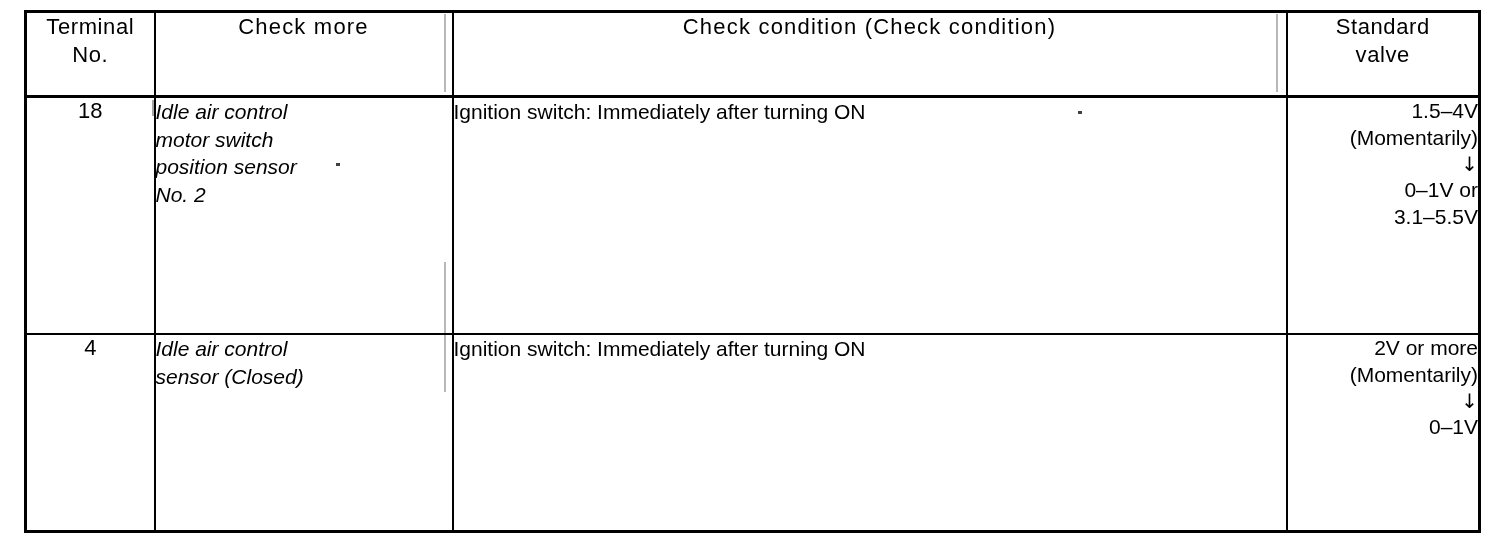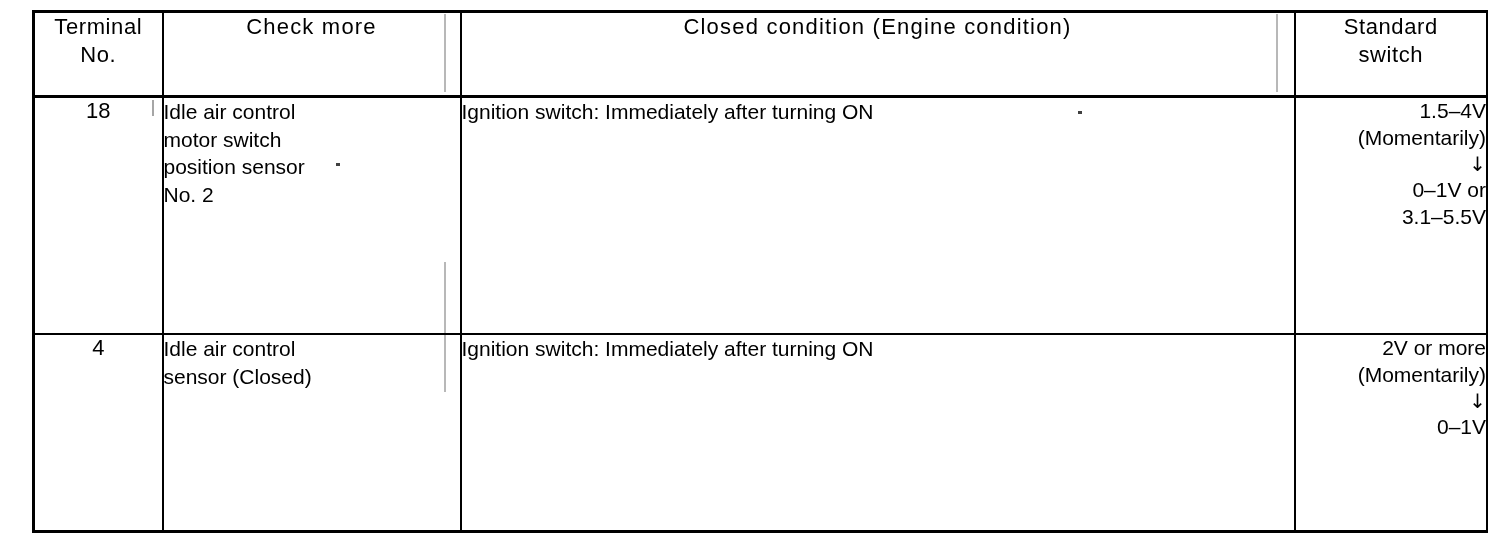--- a/index.html
+++ b/index.html
@@ -20,21 +20,21 @@
   .page {
     position: relative;
     width: 1488px;
     height: 548px;
     background: #ffffff;
   }
 
   
   .scan-table {
     position: absolute;
-    left: 32px;
+    left: 24px;
     top: 10px;
     width: 1454px;
     height: 523px;
     border-collapse: collapse;
     table-layout: fixed;
     background: #fff;
   }
 
   .scan-table td,
   .scan-table th {
@@ -75,20 +75,21 @@
     text-align: center;
     font-size: 22px;
     line-height: 1.2;
     padding: 14px 4px 4px 4px;
   }
   .cell-item {
     font-size: 21px;
     line-height: 1.32;
     padding: 14px 6px 6px 12px;
     text-align: left;
+    font-style: italic;
   }
   .cell-cond {
     font-size: 21px;
     line-height: 1.32;
     padding: 14px 6px 6px 14px;
     text-align: left;
   }
   .cell-std {
     font-size: 21px;
     line-height: 1.28;
@@ -149,25 +150,25 @@
     <thead>
       <tr>
         <th class="hdr-cell">
           <span class="ln">Terminal</span>
           <span class="ln">No.</span>
         </th>
         <th class="hdr-cell wide">
           <span class="ln">Check  more</span>
         </th>
         <th class="hdr-cell wide">
-          <span class="ln">Closed  condition  (Engine  condition)</span>
+          <span class="ln">Check  condition  (Check  condition)</span>
         </th>
         <th class="hdr-cell">
           <span class="ln">Standard</span>
-          <span class="ln">switch</span>
+          <span class="ln">valve</span>
         </th>
       </tr>
     </thead>
 
     <tbody>
 
       <tr class="row-1">
         <td class="cell-term">18</td>
         <td class="cell-item">
           <span class="ln">Idle air control</span>

